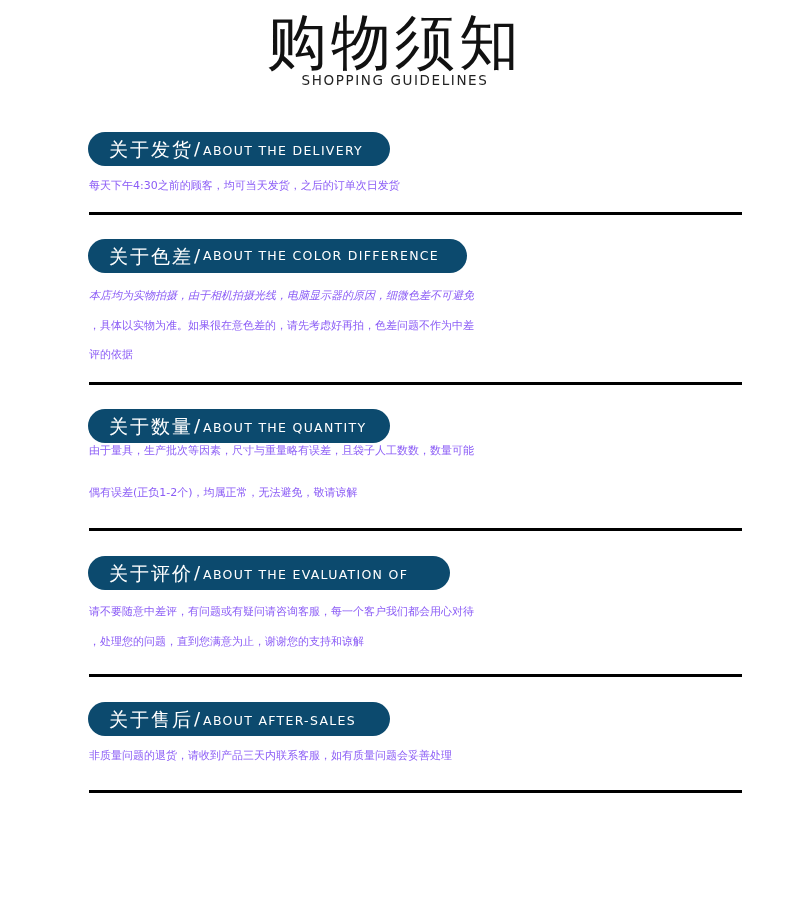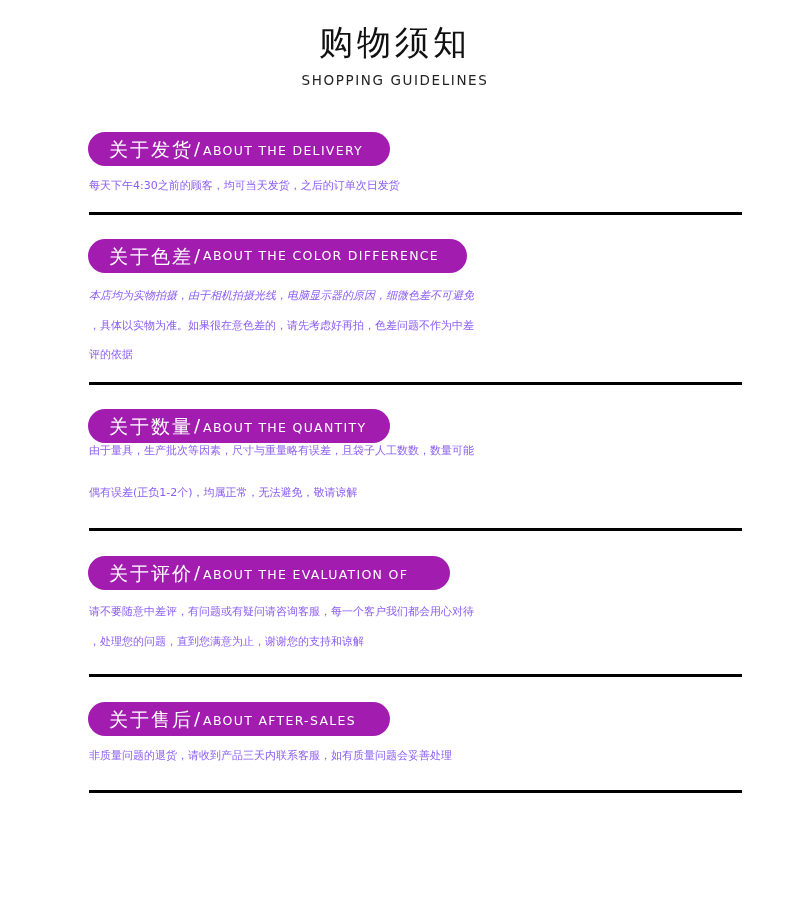--- a/index.html
+++ b/index.html
@@ -1,23 +1,23 @@
 <!DOCTYPE html>
 <html><head>
 <meta charset="utf-8">
 <style>
   html, body { margin: 0; padding: 0; background: #ffffff; }
   body { width: 790px; height: 912px; position: relative; overflow: hidden;
          font-family: "DejaVu Sans", "Liberation Sans", sans-serif; color: #111; }
   .title { position: absolute; left: 0; width: 790px; top: 14px; text-align: center;
-           font-size: 34px; letter-spacing: 4px; font-weight: 400; color: #111; line-height: 56px; }
+           font-size: 60px; letter-spacing: 4px; font-weight: 400; color: #111; line-height: 56px; }
   .subtitle { position: absolute; left: 0; width: 790px; top: 71px; text-align: center;
               font-size: 13.5px; letter-spacing: 1.6px; color: #222; line-height: 18px; }
   .section { position: absolute; left: 88px; width: 654px; }
-  .pill { position: absolute; left: 0; top: 0; height: 34px; background: #a21caf; border-radius: 17px;
+  .pill { position: absolute; left: 0; top: 0; height: 34px; background: #0c4a6e; border-radius: 17px;
           color: #fff; display: flex; align-items: center; box-sizing: border-box; padding-left: 21px;
           white-space: nowrap; }
   .pill .zh { font-size: 19px; letter-spacing: 2px; line-height: 34px; }
   .pill .slash { font-size: 18px; margin: 0 3px 0 1px; line-height: 34px; }
   .pill .en { font-size: 12.5px; letter-spacing: 1.3px; line-height: 34px; padding-top: 3px; }
   .body-line { position: absolute; left: 1px; font-size: 11px; line-height: 20px; white-space: nowrap; color: #8b5cf6; }
   .divider { position: absolute; left: 1px; width: 653px; height: 3px; background: #000; }
 </style>
 </head>
 <body>

